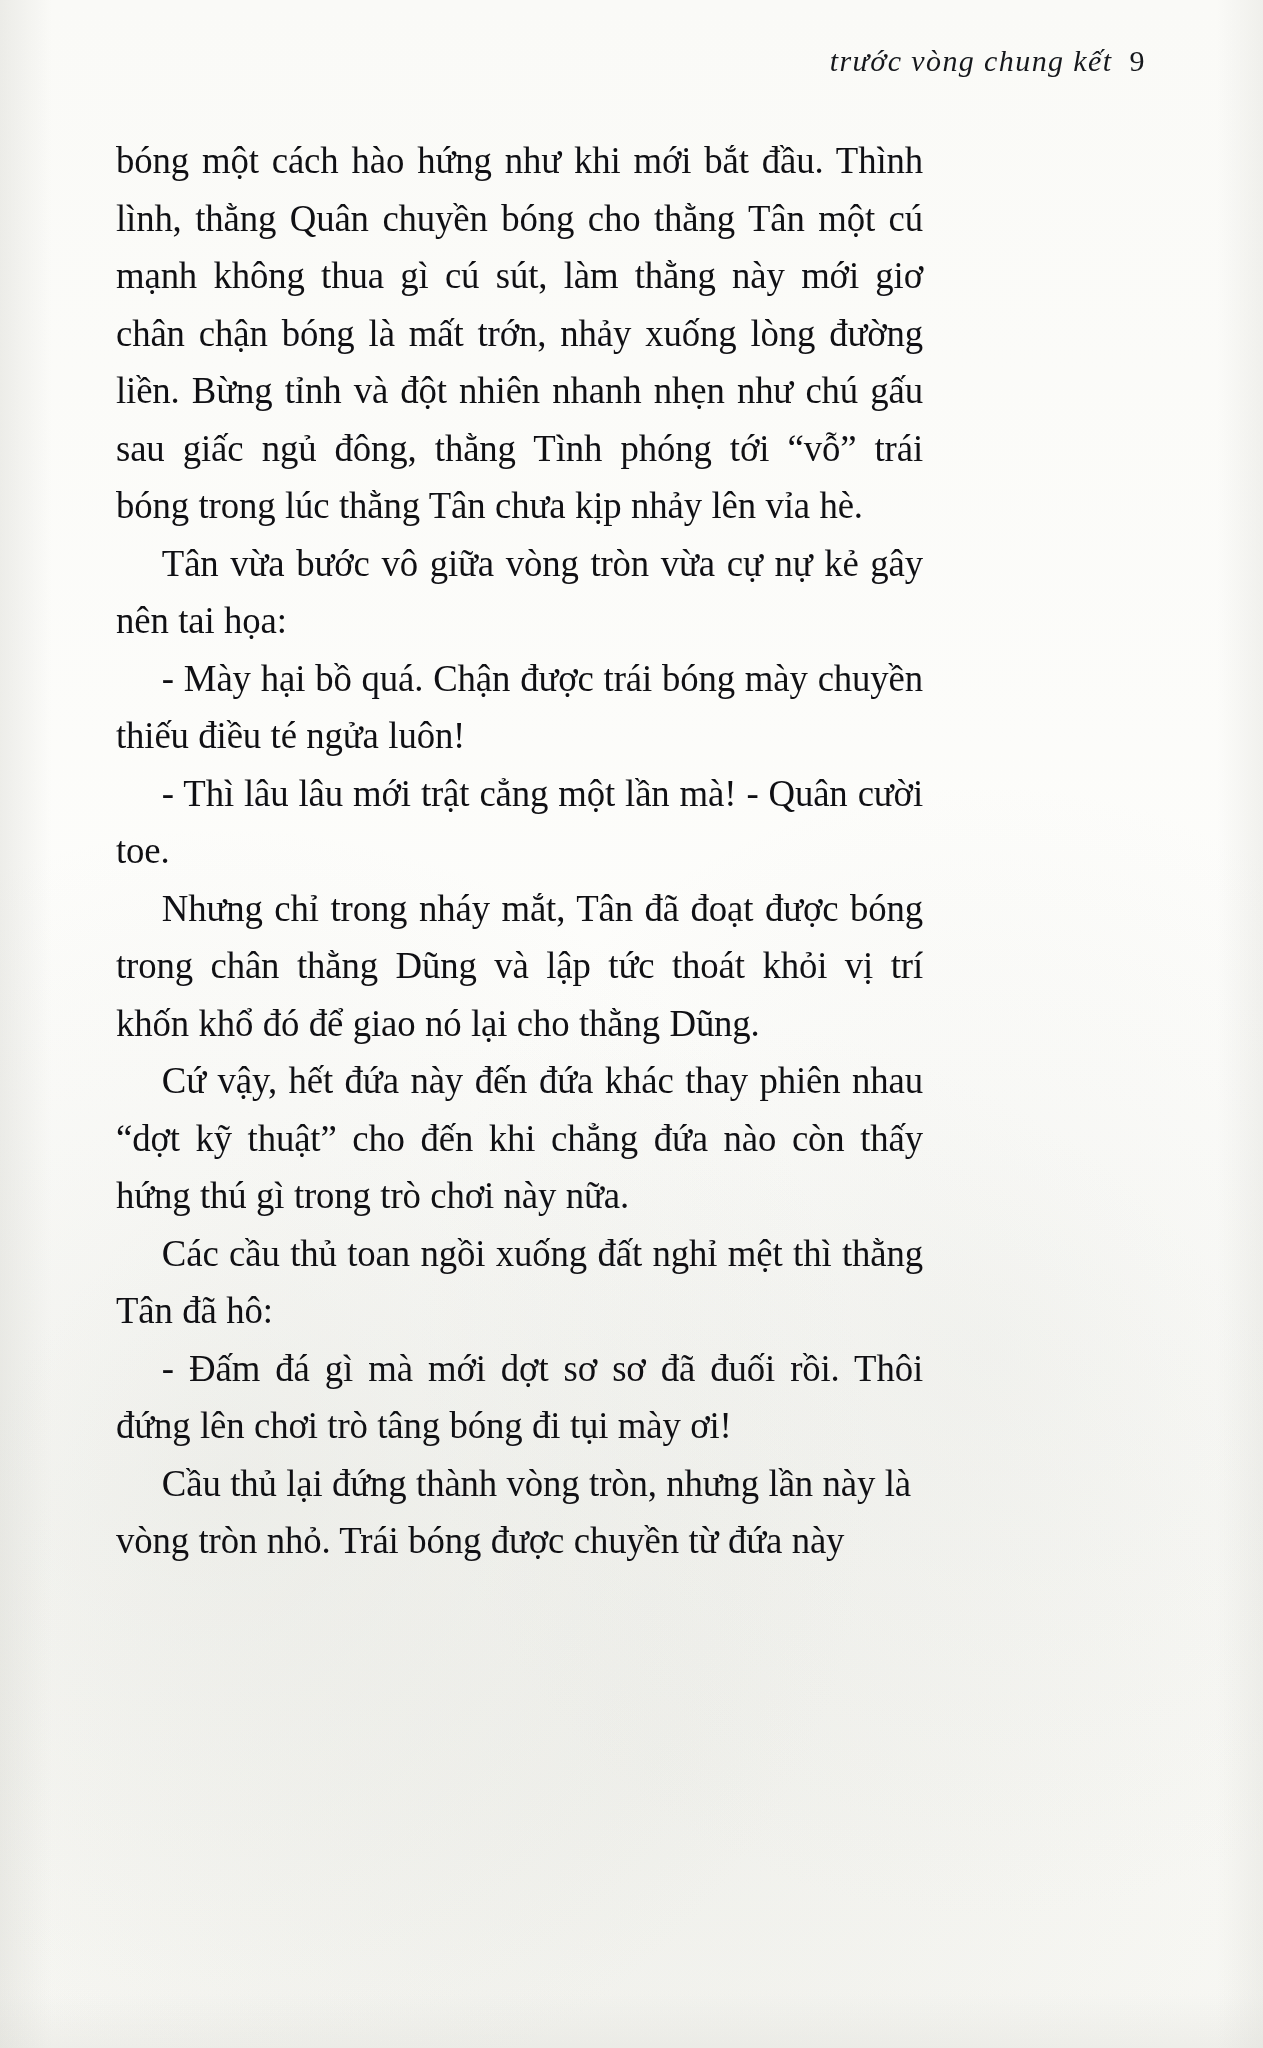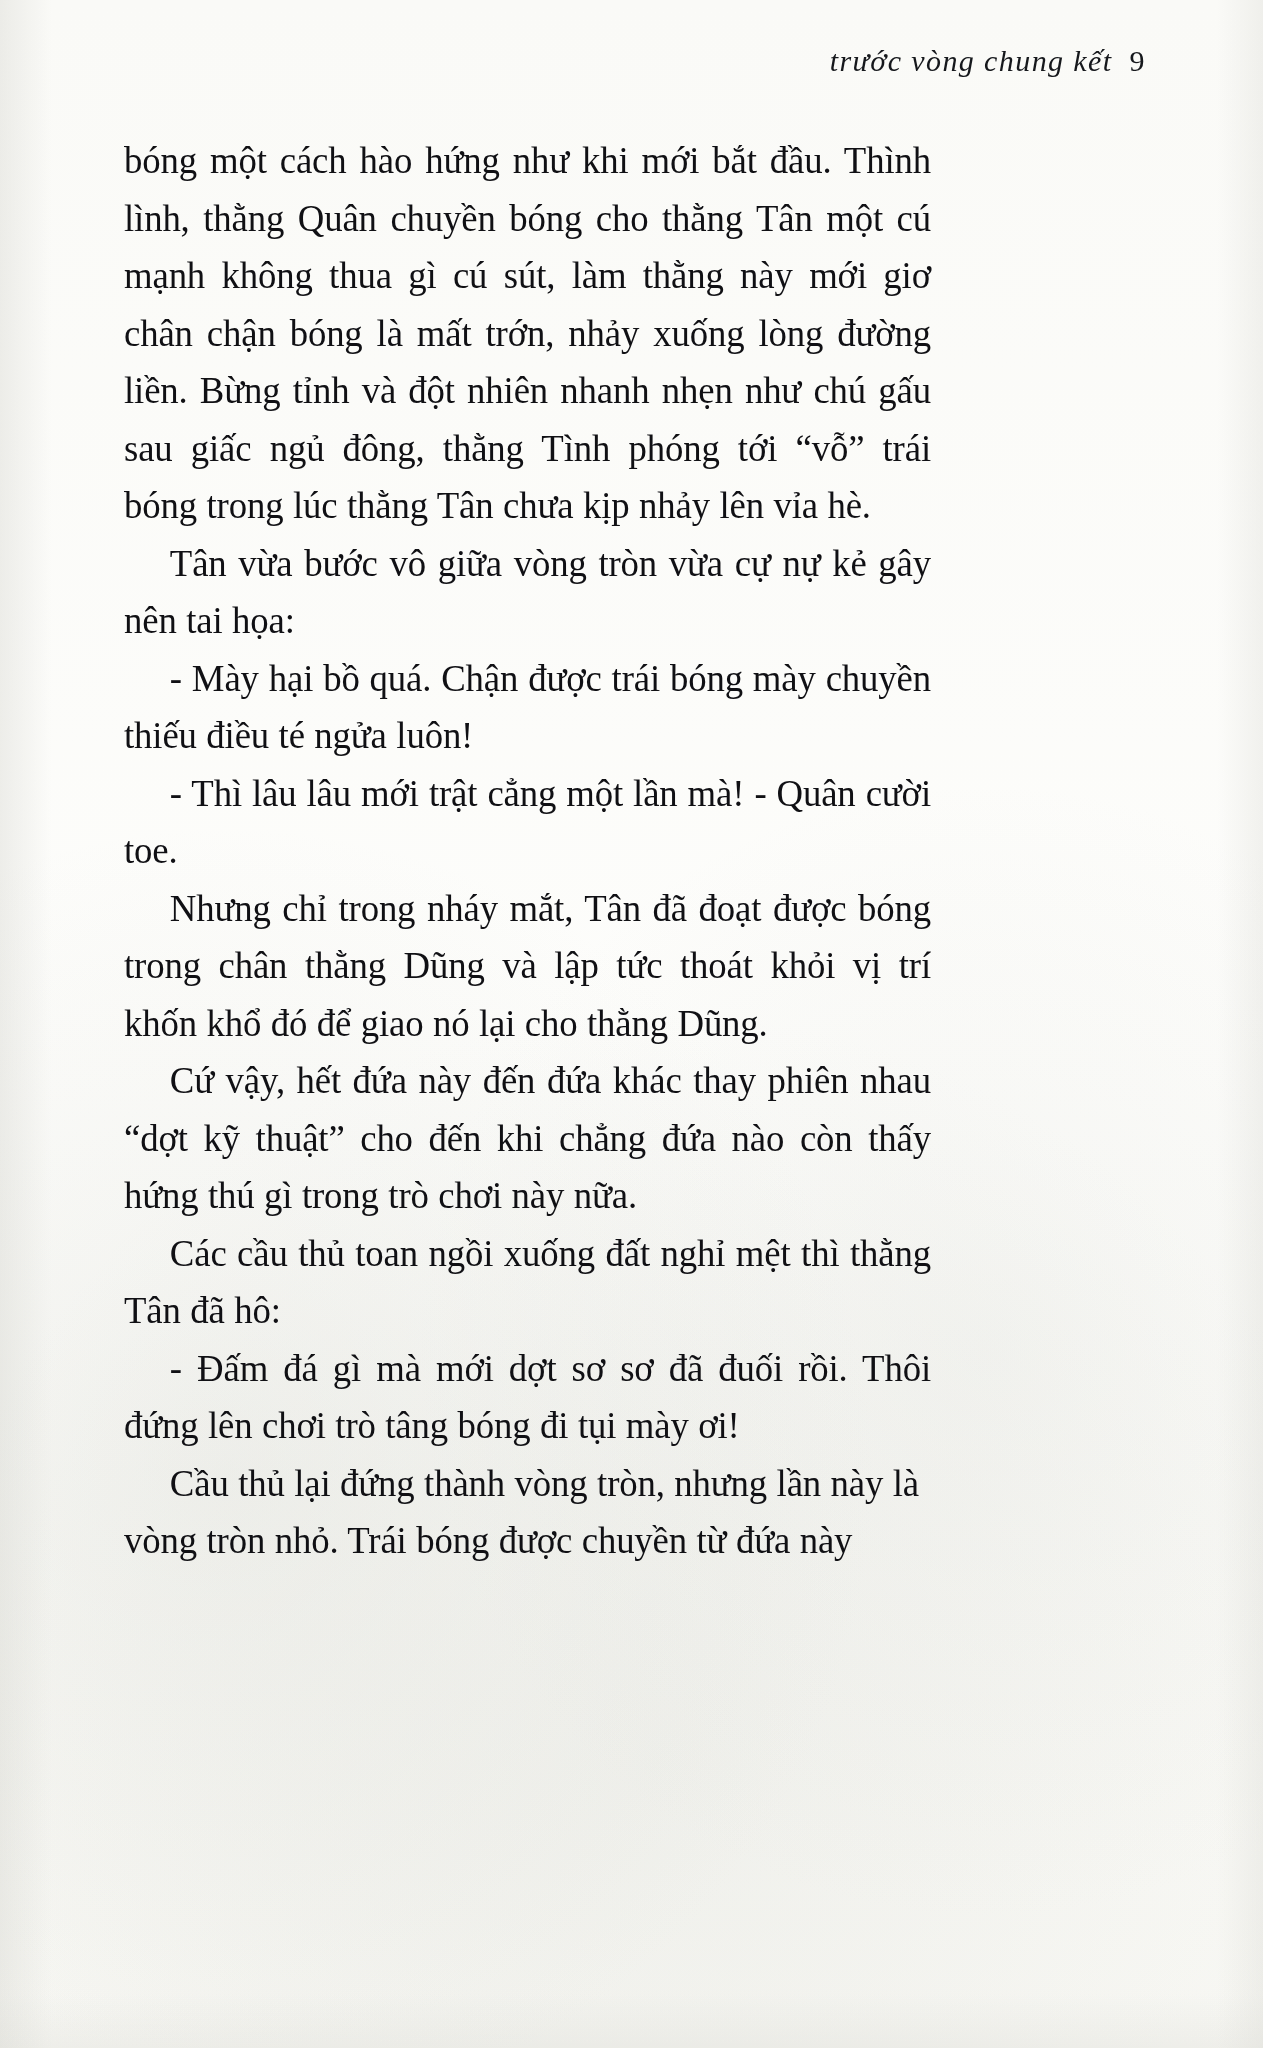--- a/index.html
+++ b/index.html
@@ -75,21 +75,21 @@
     font-size: 30px;
     font-style: normal;
     color: #16181c;
     letter-spacing: 0.5px;
   }
 
   
   .textblock {
     position: absolute;
     top: 132px;
-    left: 124px;
+    left: 116px;
     width: 845px;
   }
 
   .textblock p {
     margin: 0;
     font-size: 38.5px;
     line-height: 57.5px;
     text-align: justify;
     text-justify: inter-word;
     letter-spacing: -0.15px;

